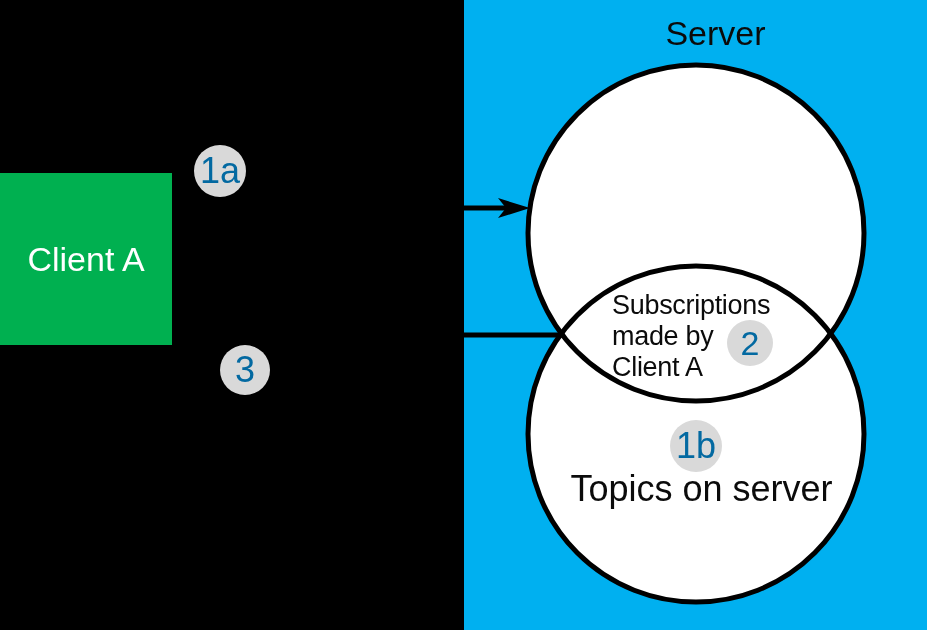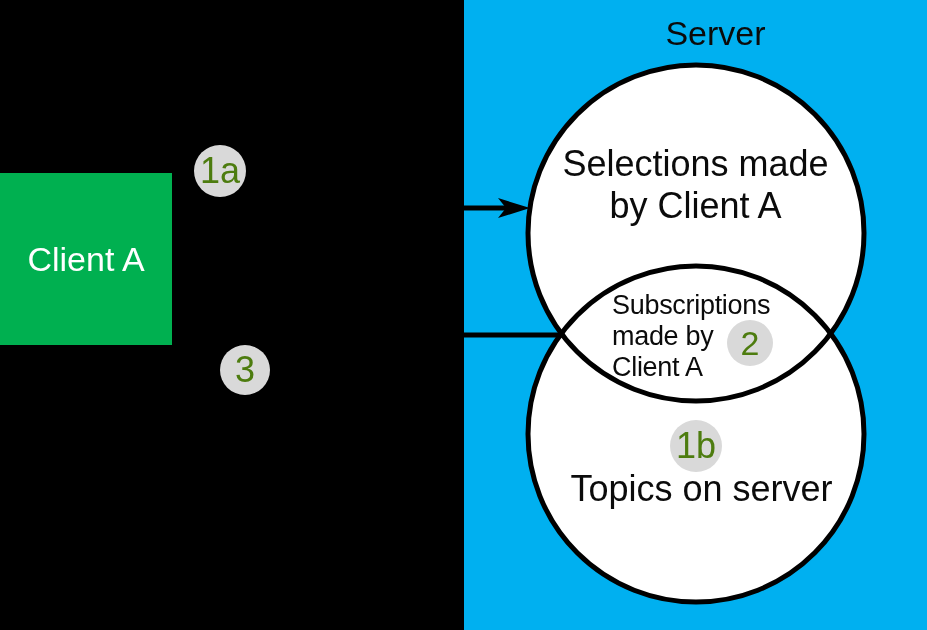--- a/index.html
+++ b/index.html
@@ -67,21 +67,21 @@
     font-size: 36px;
     line-height: 42px;
   }
   .badge {
     position: absolute;
     background: #D9D9D9;
     border-radius: 50%;
     display: flex;
     align-items: center;
     justify-content: center;
-    color: #4d7c0f;
+    color: #0369a1;
   }
   #badge-1a { left: 194px; top: 145px; width: 52px; height: 52px; font-size: 36px; }
   #badge-3  { left: 220px; top: 345px; width: 50px; height: 50px; font-size: 36px; }
   #badge-2  { left: 727px; top: 320px; width: 46px; height: 46px; font-size: 34px; }
   #badge-1b { left: 670px; top: 420px; width: 52px; height: 52px; font-size: 36px; }
 </style>
 </head>
 <body>
 
 <div id="canvas">
@@ -100,22 +100,20 @@
     <circle cx="696" cy="233" r="168" fill="none" stroke="#000000" stroke-width="5"></circle>
     <circle cx="696" cy="434" r="168" fill="none" stroke="#000000" stroke-width="5"></circle>
   </svg>
 
   <div id="client-box">
     <span>Client A</span>
   </div>
 
   <div id="server-title" class="label">Server</div>
 
-  <div id="selections-label" class="label">Selections made
-by Client A</div>
 
   <div id="subscriptions-label" class="label">Subscriptions
 made by
 Client A</div>
 
   <div id="topics-label" class="label">Topics on server</div>
 
   <div id="badge-1a" class="badge">
     <span>1a</span>
   </div>

